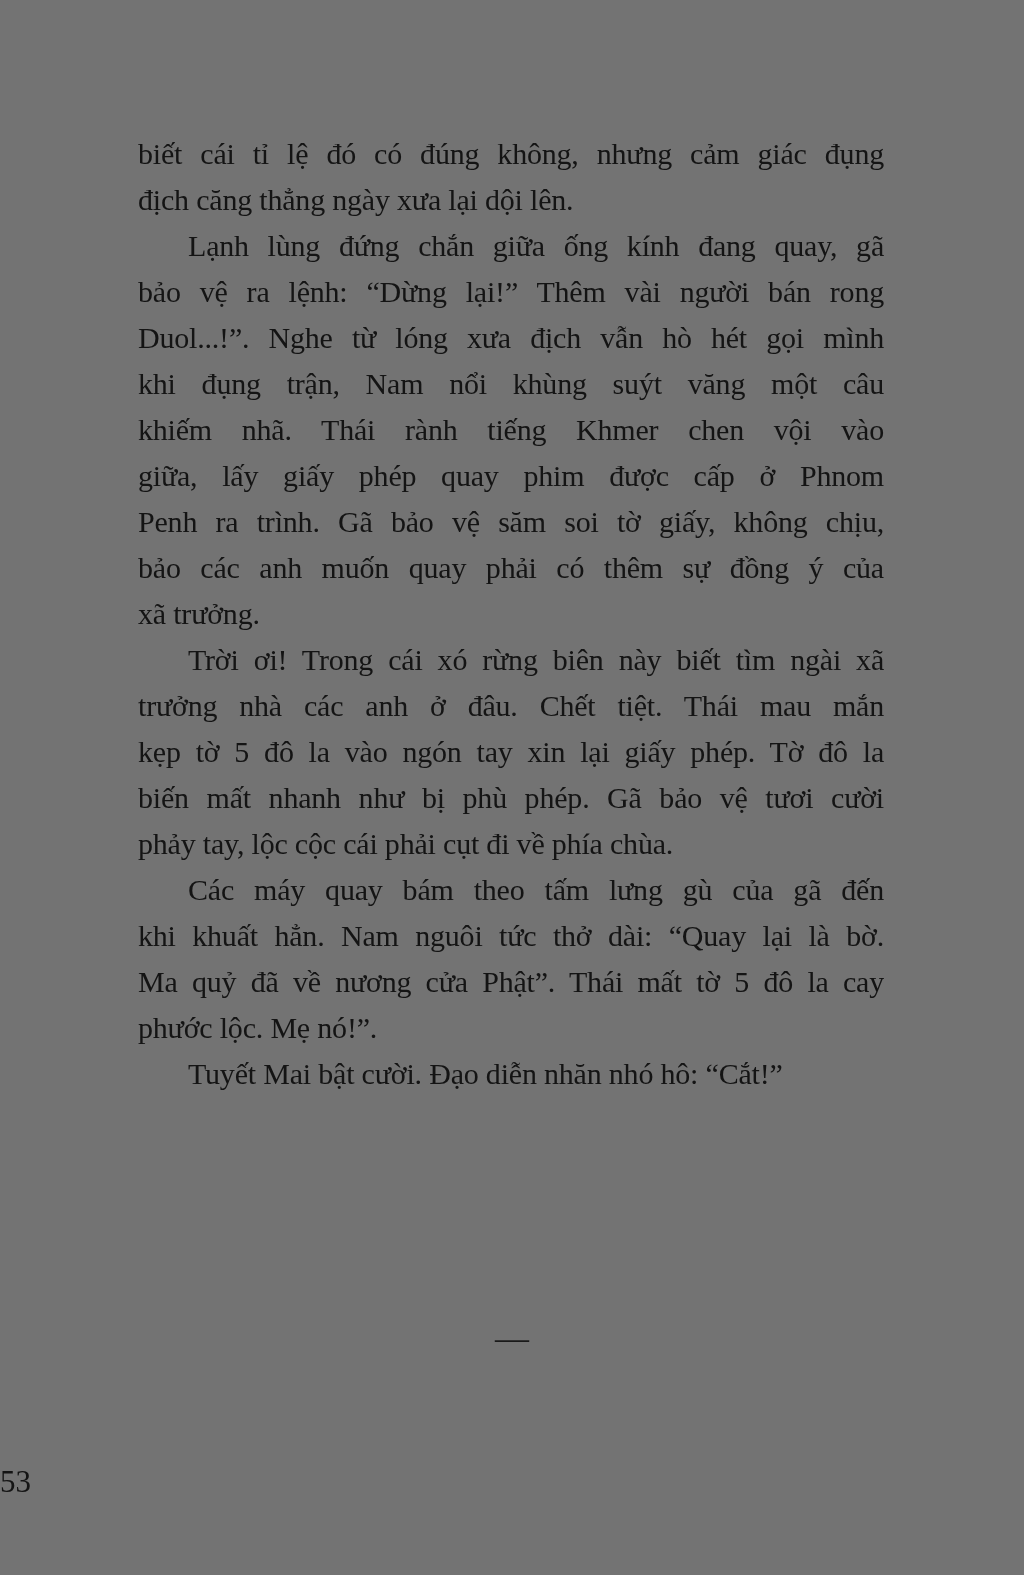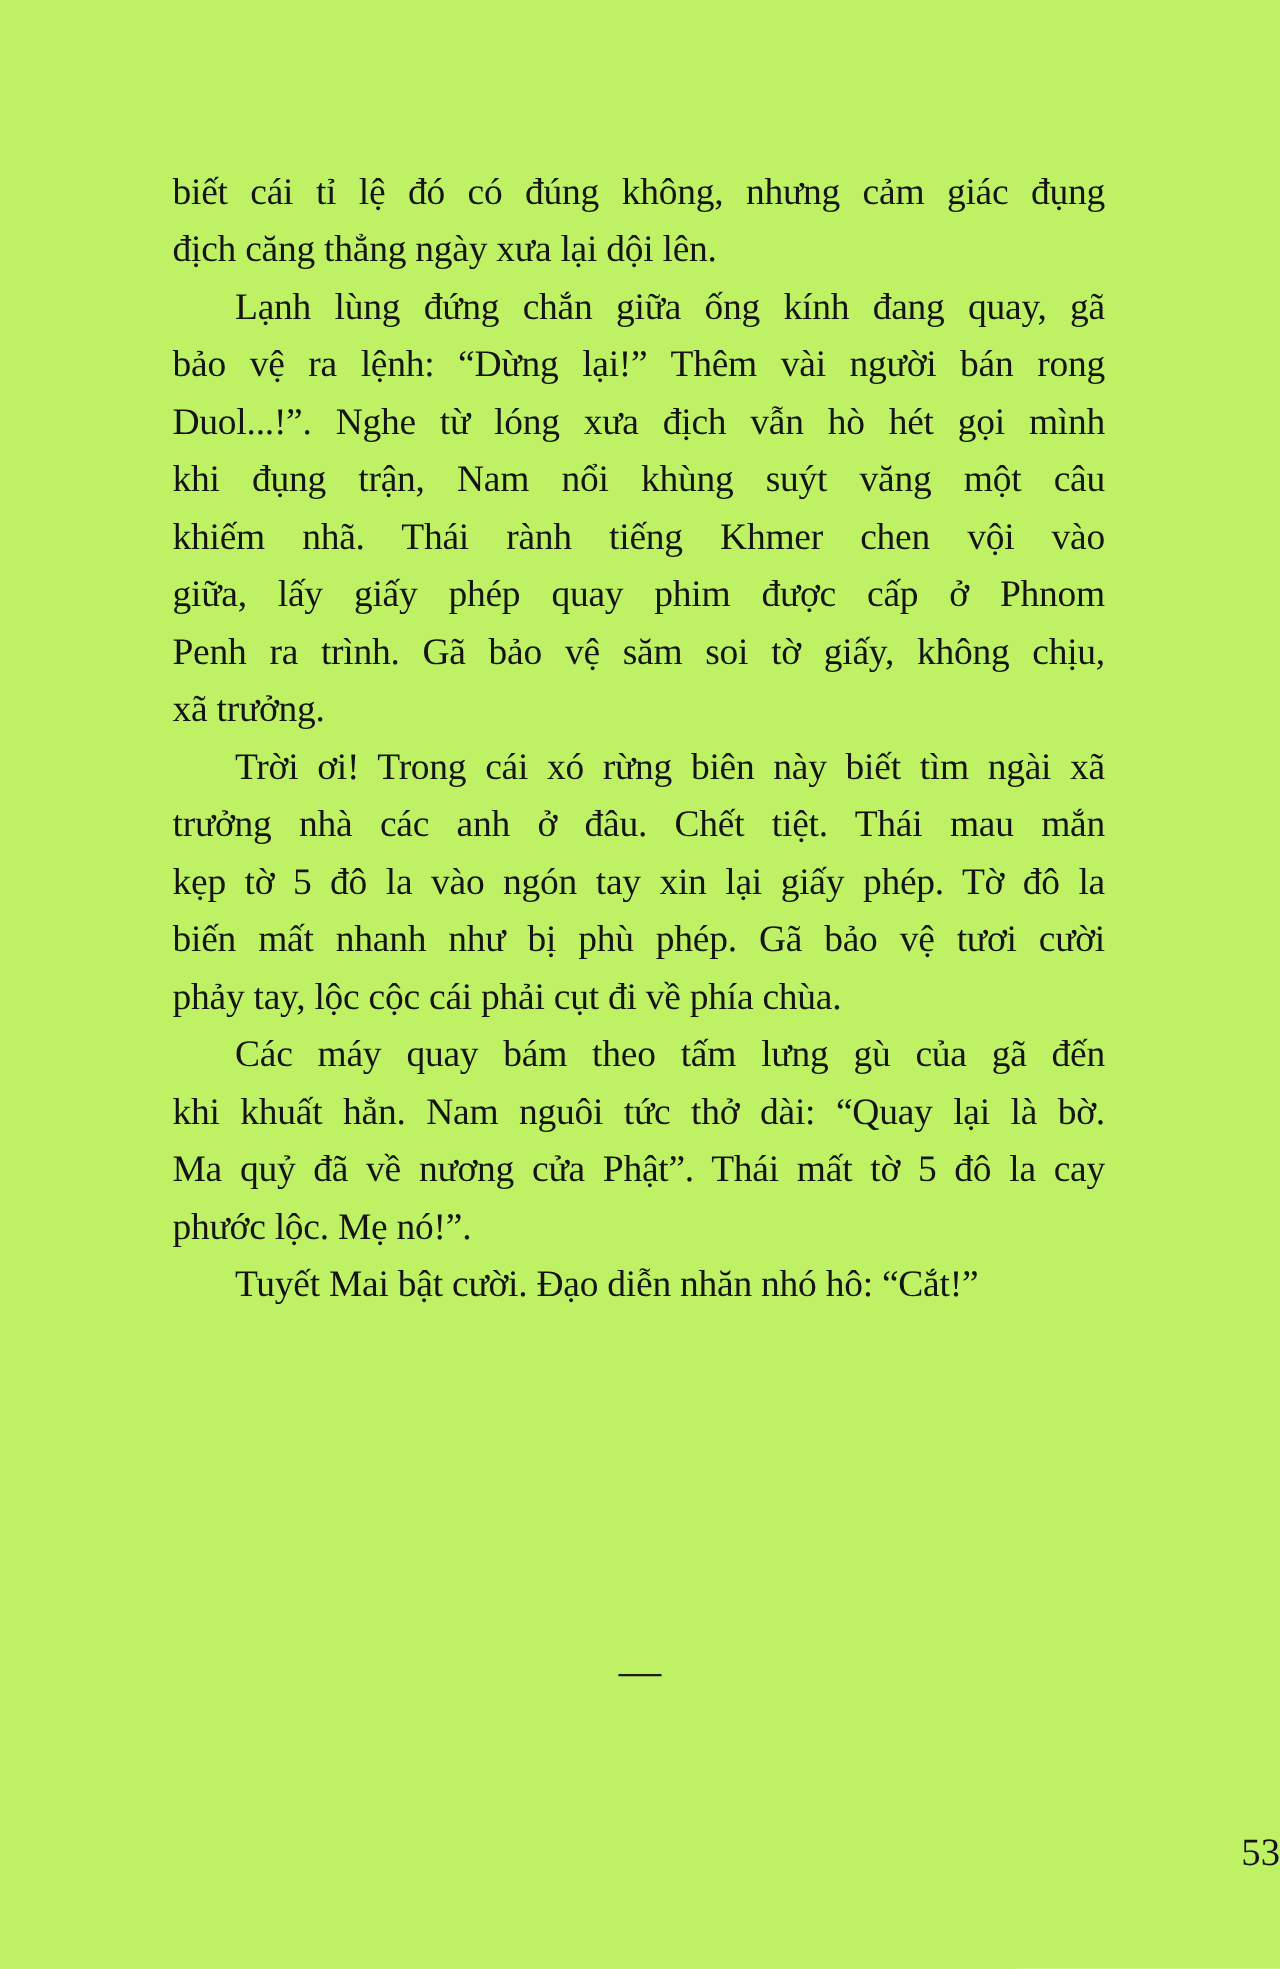--- a/index.html
+++ b/index.html
@@ -11,21 +11,21 @@
     height: 1575px;
     background: #ffffff;
     position: relative;
     font-family: "Liberation Serif", "DejaVu Serif", serif;
     color: #141414;
     overflow: hidden;
   }
   .page {
     position: absolute;
     inset: 0;
-    background: #bef264;
+    background: #737373;
   }
   .text-block {
     position: absolute;
     left: 138px;
     top: 131px;
     width: 746px;
   }
   .line {
     font-size: 30px;
     line-height: 46px;
@@ -50,40 +50,41 @@
     text-align: center;
     font-size: 34px;
     line-height: 40px;
     color: #1a1a1a;
   }
   .page-number {
     position: absolute;
     top: 1462px;
     left: 0;
     width: 100%;
-    text-align: right;
+    text-align: left;
     font-size: 31px;
     line-height: 40px;
     color: #141414;
   }
 </style>
 </head>
 <body>
 
 <div class="page">
   <div class="text-block" id="text-block">
       <div class="line">biết cái tỉ lệ đó có đúng không, nhưng cảm giác đụng</div>
       <div class="line end">địch căng thẳng ngày xưa lại dội lên.</div>
       <div class="line indent">Lạnh lùng đứng chắn giữa ống kính đang quay, gã</div>
       <div class="line">bảo vệ ra lệnh: “Dừng lại!” Thêm vài người bán rong</div>
       <div class="line">Duol...!”. Nghe từ lóng xưa địch vẫn hò hét gọi mình</div>
       <div class="line">khi đụng trận, Nam nổi khùng suýt văng một câu</div>
       <div class="line">khiếm nhã. Thái rành tiếng Khmer chen vội vào</div>
       <div class="line">giữa, lấy giấy phép quay phim được cấp ở Phnom</div>
       <div class="line">Penh ra trình. Gã bảo vệ săm soi tờ giấy, không chịu,</div>
+      <div class="line">bảo các anh muốn quay phải có thêm sự đồng ý của</div>
       <div class="line end">xã trưởng.</div>
       <div class="line indent">Trời ơi! Trong cái xó rừng biên này biết tìm ngài xã</div>
       <div class="line">trưởng nhà các anh ở đâu. Chết tiệt. Thái mau mắn</div>
       <div class="line">kẹp tờ 5 đô la vào ngón tay xin lại giấy phép. Tờ đô la</div>
       <div class="line">biến mất nhanh như bị phù phép. Gã bảo vệ tươi cười</div>
       <div class="line end">phảy tay, lộc cộc cái phải cụt đi về phía chùa.</div>
       <div class="line indent">Các máy quay bám theo tấm lưng gù của gã đến</div>
       <div class="line">khi khuất hẳn. Nam nguôi tức thở dài: “Quay lại là bờ.</div>
       <div class="line">Ma quỷ đã về nương cửa Phật”. Thái mất tờ 5 đô la cay</div>
       <div class="line end">phước lộc. Mẹ nó!”.</div>

